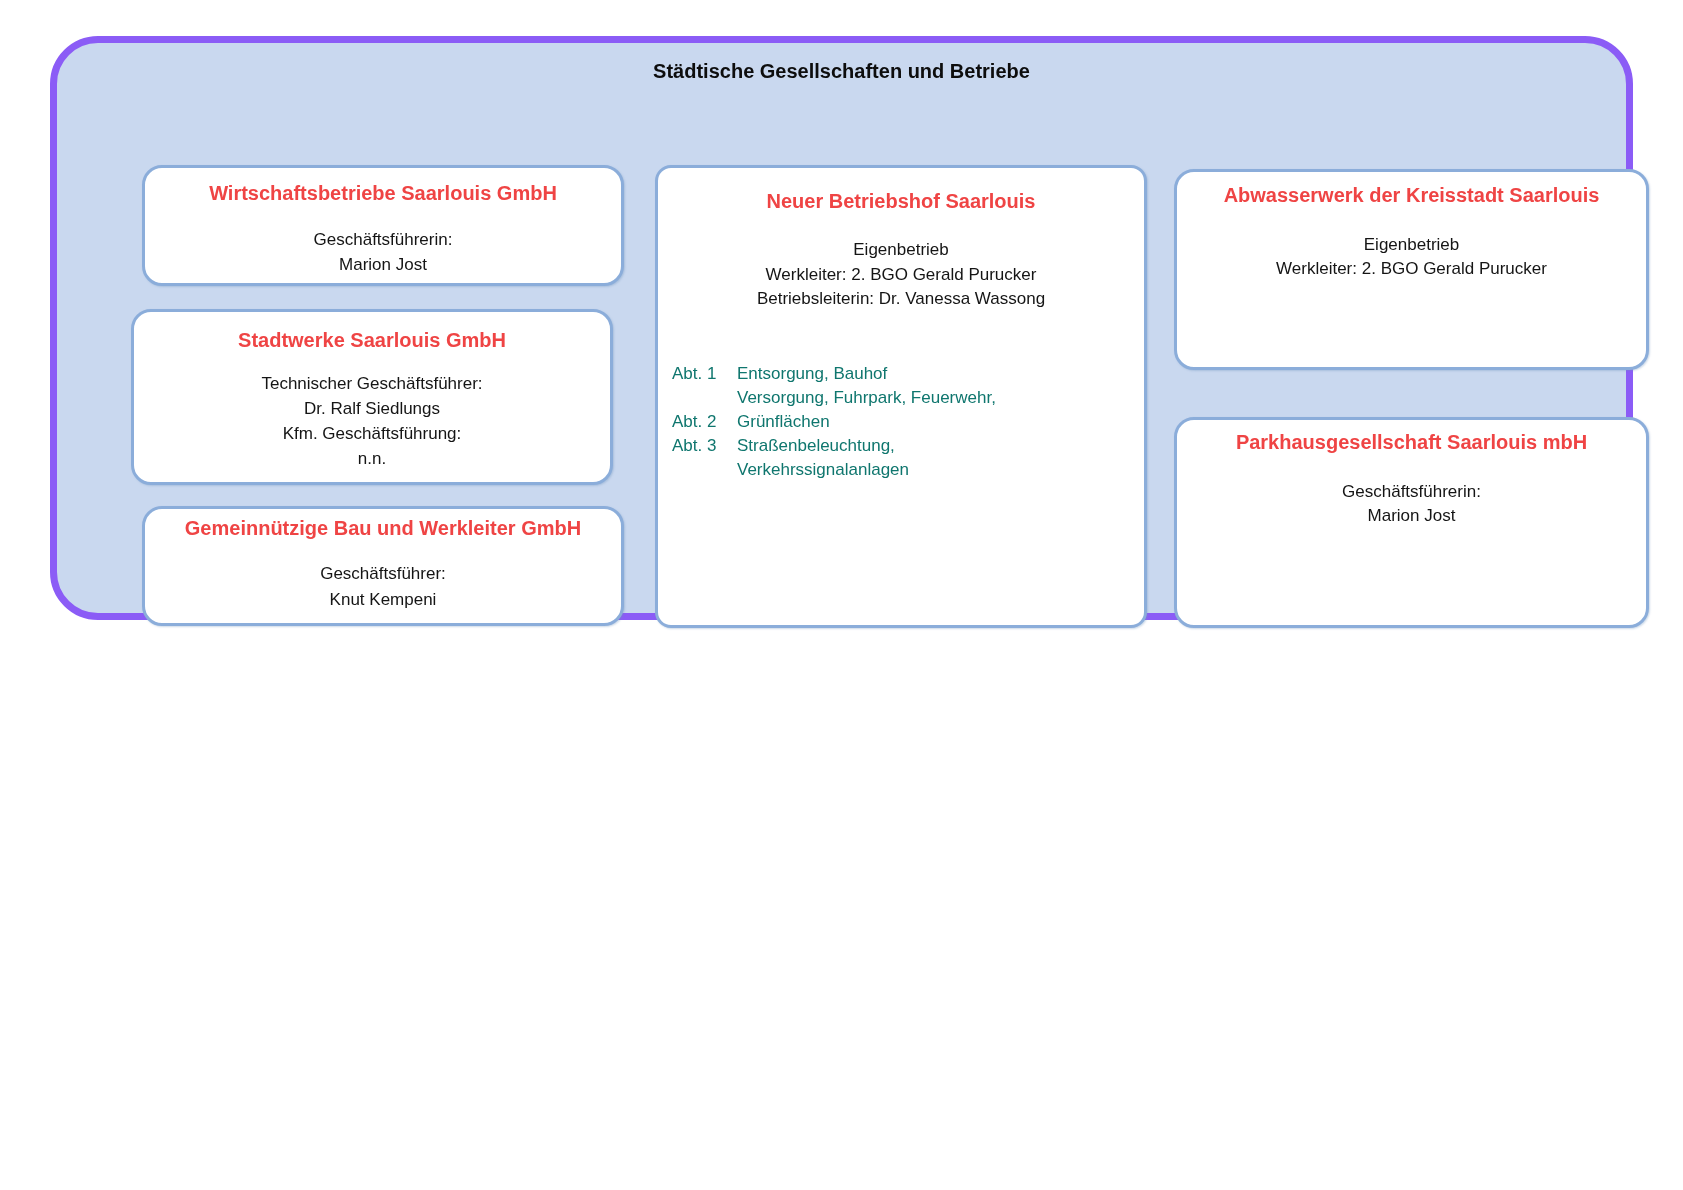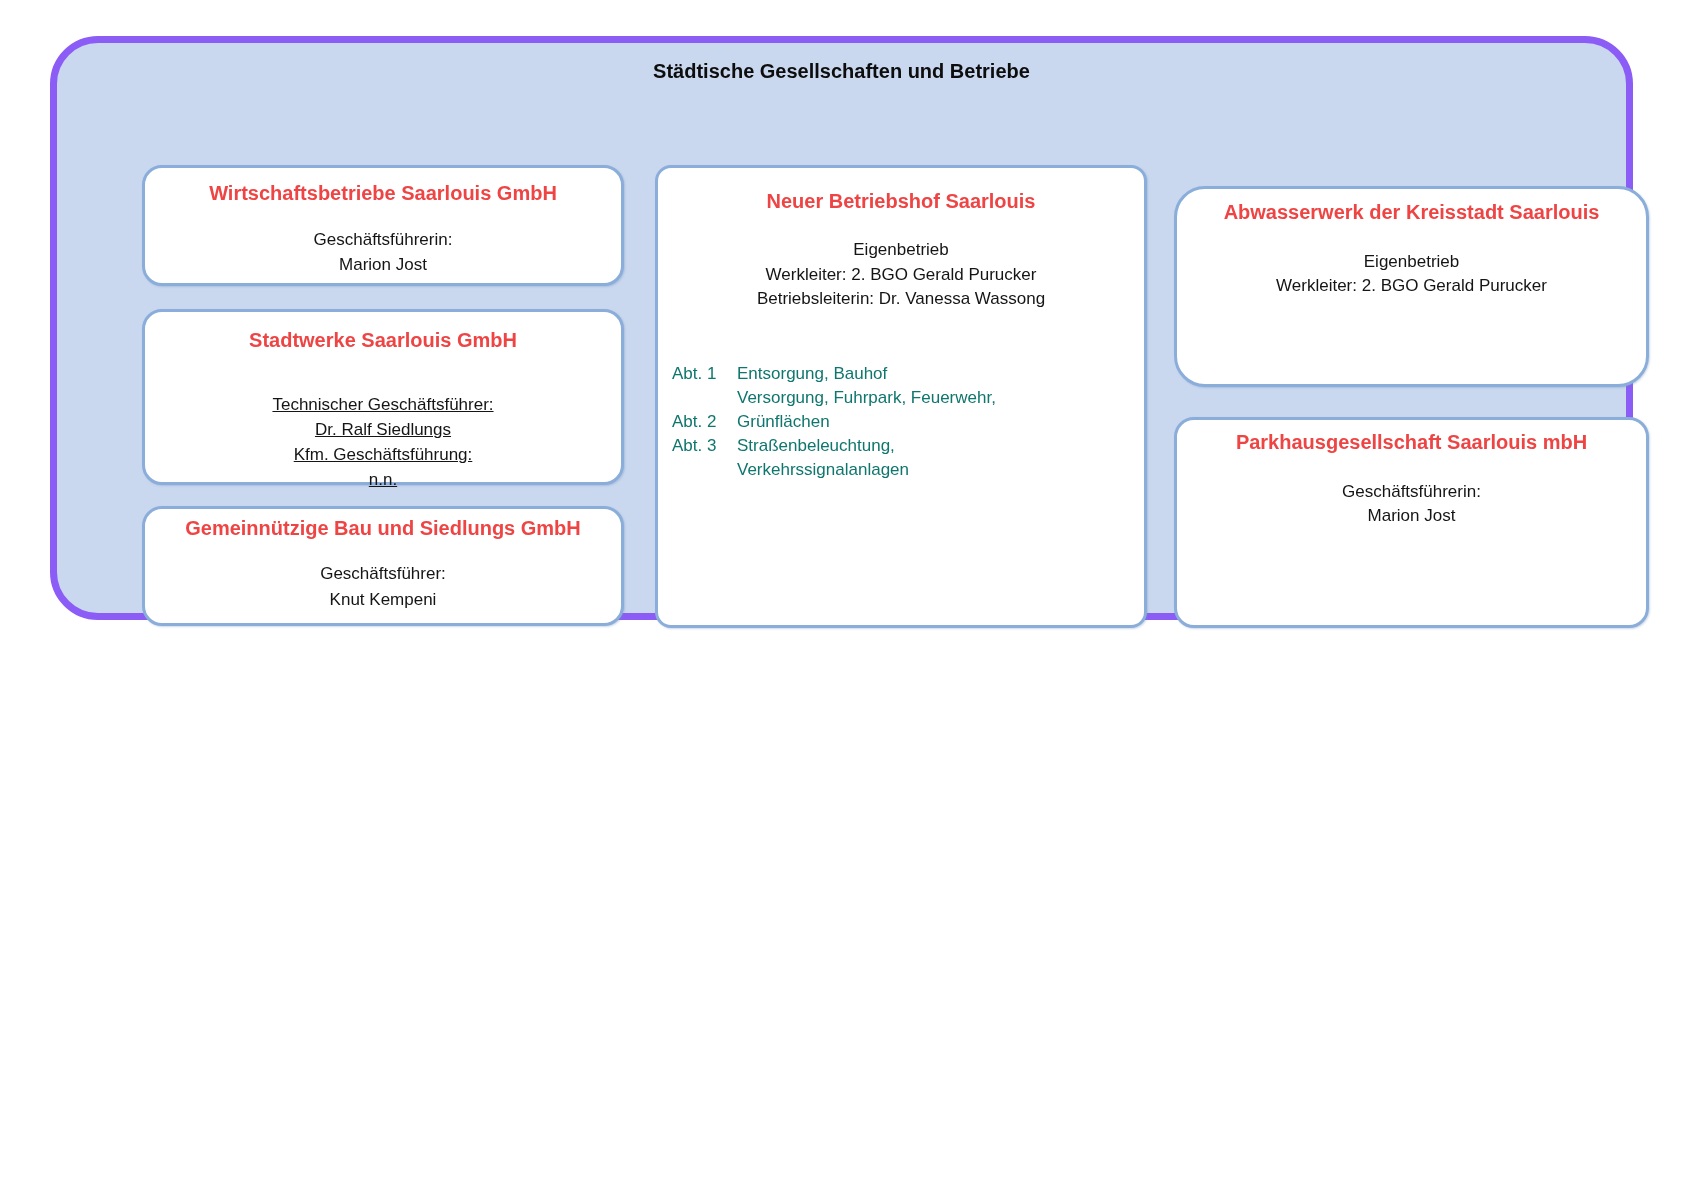--- a/index.html
+++ b/index.html
@@ -54,33 +54,33 @@
     text-align: center;
     font-size: 17px;
     line-height: 25px;
     color: #151515;
   }
   
   .box-wirtschaft   { left: 85px;   top: 122px; width: 482px; height: 121px; }
   .box-wirtschaft   .box-title { padding-top: 12px; }
   .box-wirtschaft   .box-body  { margin-top: 21px; }
 
-  .box-stadtwerke   { left: 85px;   top: 266px; width: 482px; height: 176px; }
+  .box-stadtwerke   { left: 74px;   top: 266px; width: 482px; height: 176px; }
   .box-stadtwerke   .box-title { padding-top: 15px; }
-  .box-stadtwerke   .box-body  { margin-top: 39px; text-decoration: underline; }
+  .box-stadtwerke   .box-body  { margin-top: 18px; }
 
   .box-gemein       { left: 85px;   top: 463px; width: 482px; height: 120px; }
   .box-gemein       .box-title { padding-top: 6px; }
   .box-gemein       .box-body  { margin-top: 20px; line-height: 26px; }
 
   .box-betriebshof  { left: 598px;  top: 122px; width: 492px; height: 463px; border-radius: 16px; }
   .box-betriebshof  .box-title { padding-top: 20px; }
   .box-betriebshof  .box-body  { margin-top: 24px; line-height: 24.5px; }
 
-  .box-abwasser     { left: 1117px; top: 143px; width: 475px; height: 201px; border-radius: 31px; }
+  .box-abwasser     { left: 1117px; top: 126px; width: 475px; height: 201px; }
   .box-abwasser     .box-title { padding-top: 10px; }
   .box-abwasser     .box-body  { margin-top: 25px; line-height: 24px; }
 
   .box-parkhaus     { left: 1117px; top: 374px; width: 475px; height: 211px; }
   .box-parkhaus     .box-title { padding-top: 9px; }
   .box-parkhaus     .box-body  { margin-top: 25px; line-height: 24px; }
 
   .phone-line .phone-icon {
     margin-right: 8px;
     font-size: 18px;
@@ -124,21 +124,21 @@
       <div class="box-title">Stadtwerke Saarlouis GmbH</div>
       <div class="box-body">
         <div>Technischer Geschäftsführer:</div>
         <div>Dr. Ralf Siedlungs</div>
         <div>Kfm. Geschäftsführung:</div>
         <div>n.n.</div>
       </div>
     </div>
 
     <div class="box box-gemein">
-      <div class="box-title">Gemeinnützige Bau und Siedlungs GmbH</div>
+      <div class="box-title">Gemeinnützige Bau und Werkleiter GmbH</div>
       <div class="box-body">
         <div>Geschäftsführer:</div>
         <div>Knut Kempeni</div>
       </div>
     </div>
 
     <div class="box box-betriebshof">
       <div class="box-title">Neuer Betriebshof Saarlouis</div>
       <div class="box-body">
         <div>Eigenbetrieb</div>

